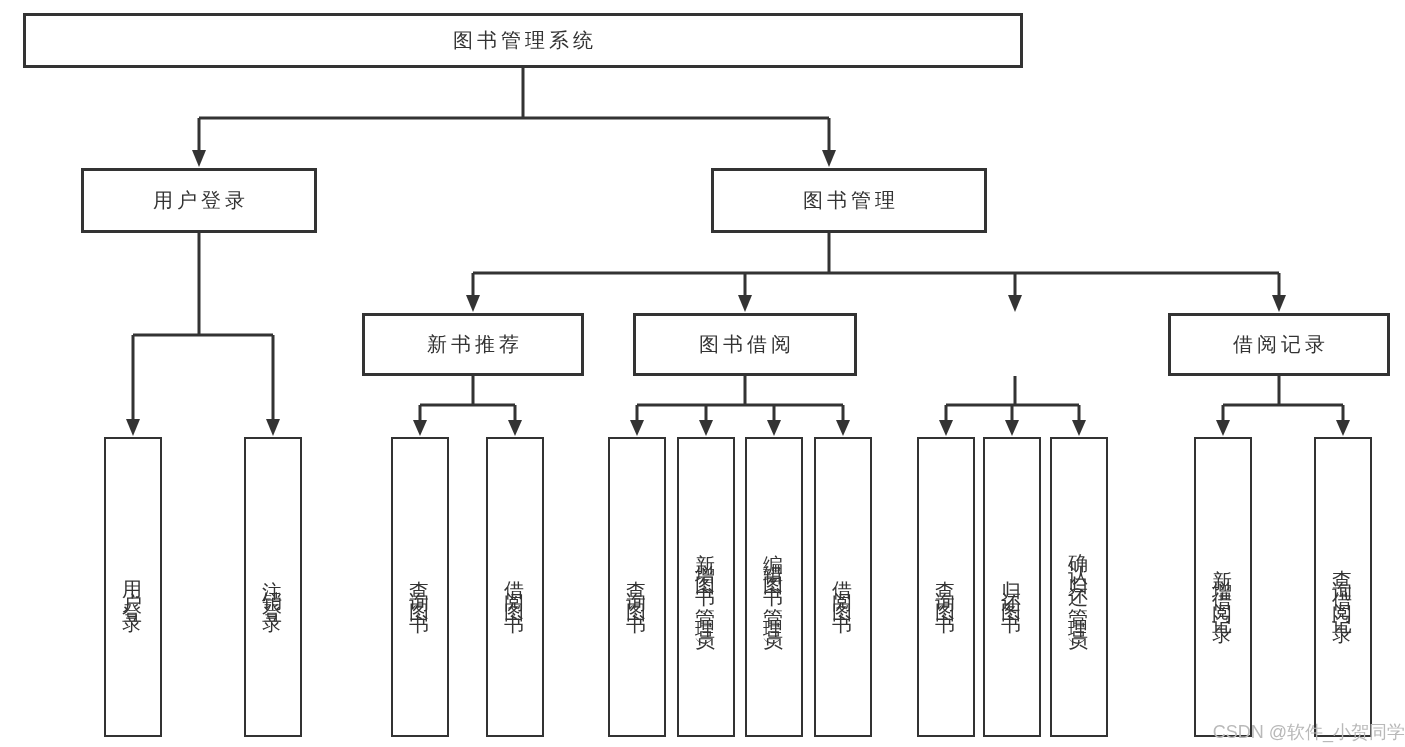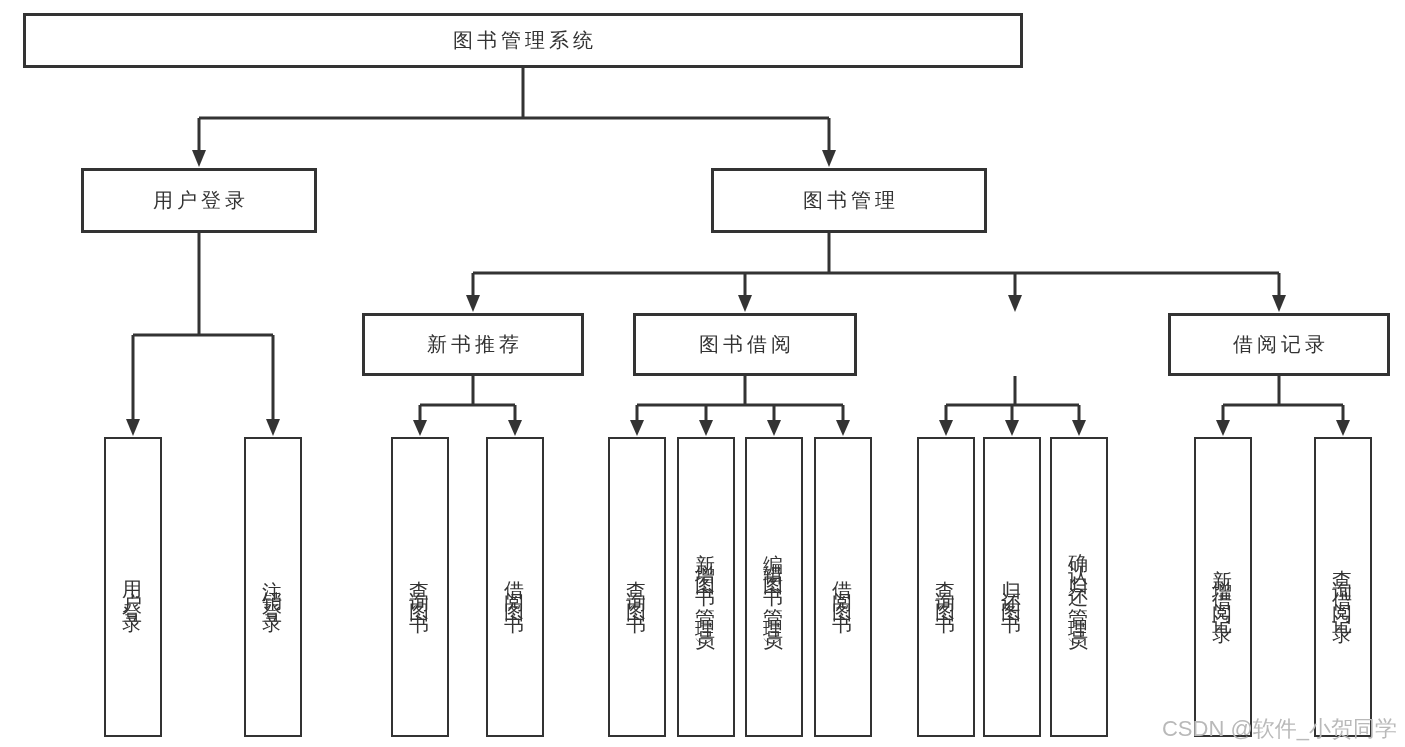--- a/index.html
+++ b/index.html
@@ -69,23 +69,23 @@
   .leaf-6  { left: 677px; }
   .leaf-7  { left: 745px; }
   .leaf-8  { left: 814px; }
   .leaf-9  { left: 917px; }
   .leaf-10 { left: 983px; }
   .leaf-11 { left: 1050px; }
   .leaf-12 { left: 1194px; }
   .leaf-13 { left: 1314px; }
   .watermark {
     position: absolute;
-    right: 8px;
+    right: 0;
     bottom: 3px;
-    font-size: 22px;
+    font-size: 18px;
     color: #b9b9b9;
     z-index: 2;
     white-space: nowrap;
   }
   .cline {
     stroke: #333333;
     stroke-width: 3;
     fill: none;
   }
   .ahead {

